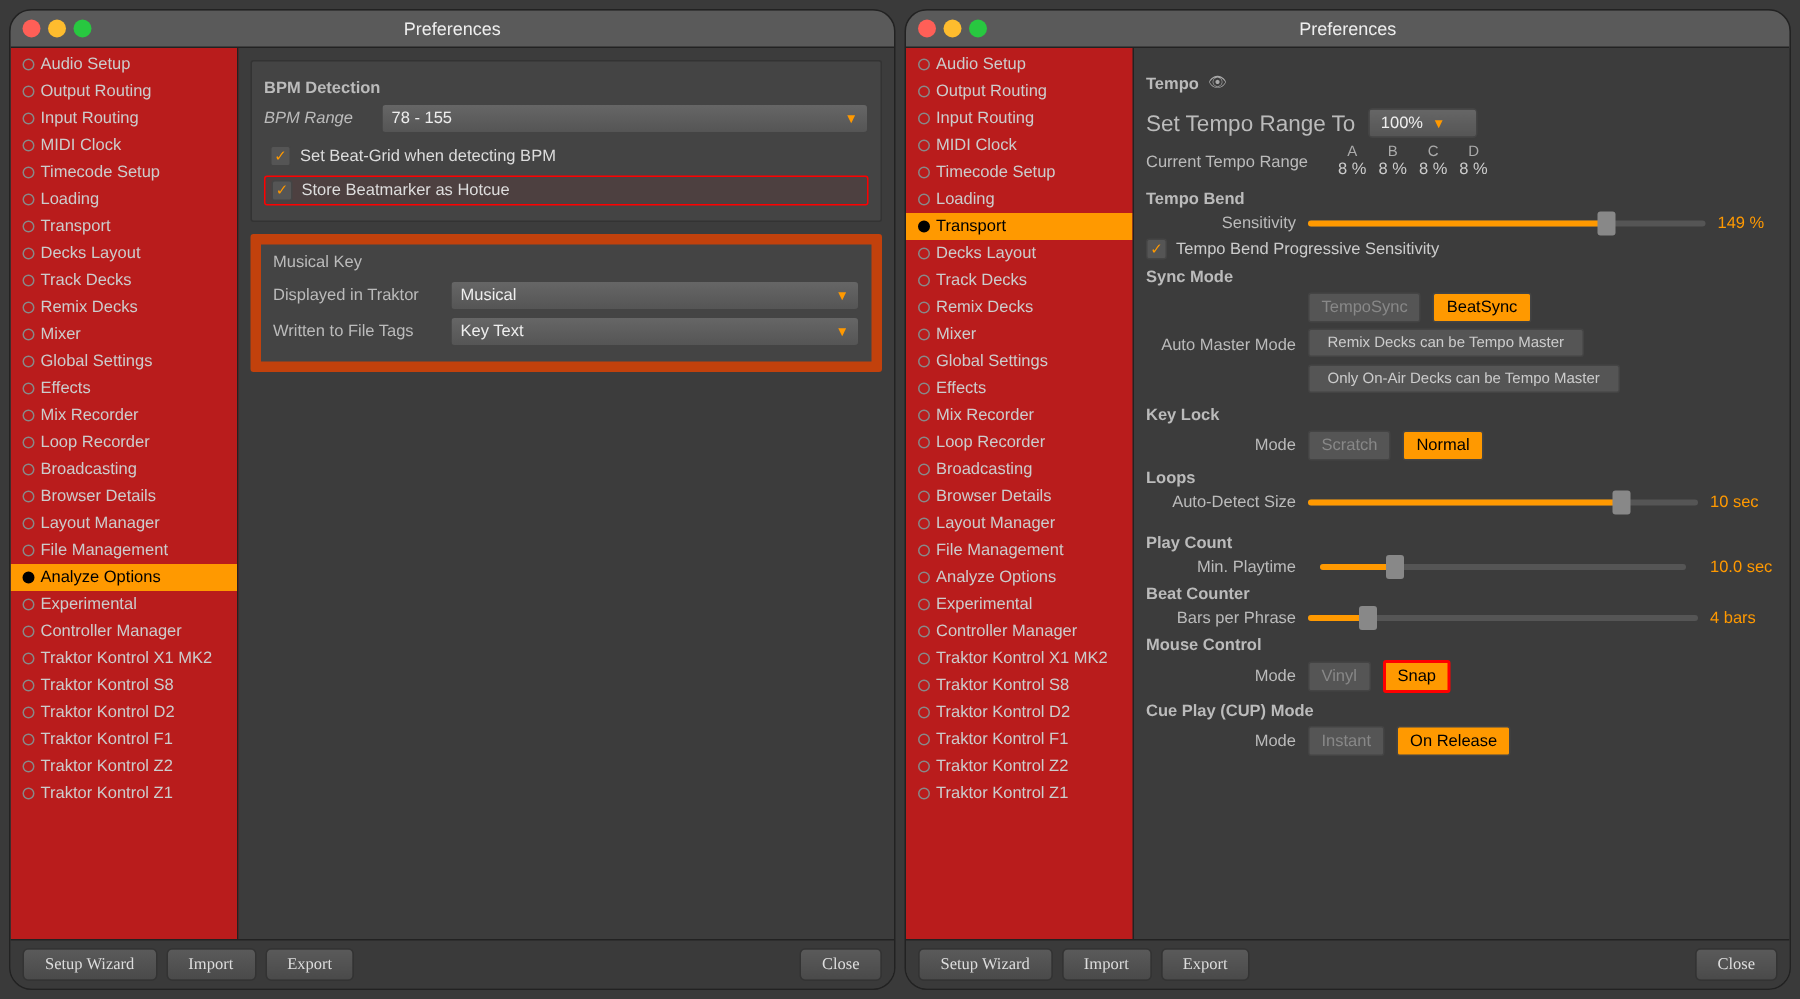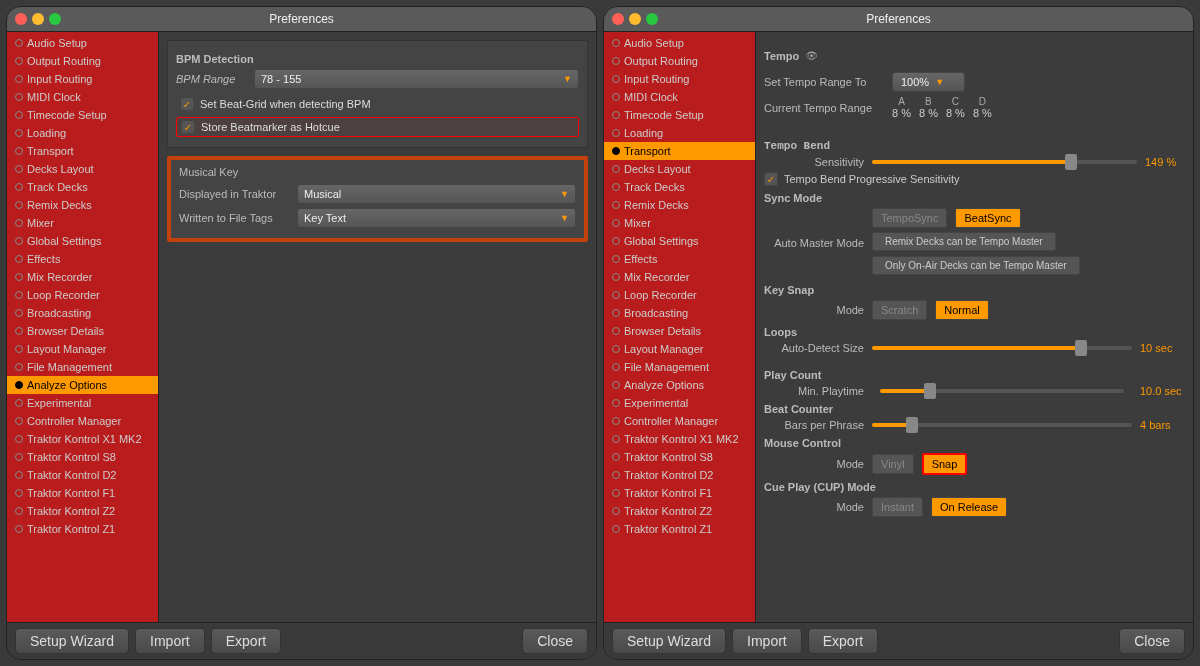--- a/index.html
+++ b/index.html
@@ -104,22 +104,23 @@
       justify-content: space-between;
       cursor: pointer;
     }
 
     .bottom-btn {
       padding: 4px 14px;
       background: linear-gradient(to bottom, #5a5a5a, #4a4a4a);
       border: 1px solid #333;
       border-radius: 4px;
       color: #ddd;
-      font-size: 14px;
+      font-size: 11px;
       cursor: pointer;
+      font-family: Liberation Serif, serif;
     }
 
     .bottom-btn:last-child {
       margin-left: auto;
     }
 
     
     .windows-container {
       display: flex;
       gap: 6px;
@@ -210,21 +211,21 @@
       font-size: 11px;
       display: flex;
       align-items: center;
       justify-content: space-between;
       cursor: pointer;
       flex: 1;
     }
 
     .musical-section {
       background: #444;
-      border: 4px solid #c2410c;
+      border: 7px solid #c2410c;
       padding: 6px 8px;
       margin-bottom: 8px;
       border-radius: 2px;
     }
 
     .musical-header {
       color: #bbb;
       font-size: 11px;
       margin-bottom: 6px;
     }
@@ -603,21 +604,21 @@
 
       <div class="window-main">
 
         <div class="right-content-section">
           <div style="display:flex;align-items:center;gap:6px;margin-bottom:6px;">
             <span class="section-label">Tempo</span>
             <span style="color:#aaa;font-size:10px;">👁</span>
           </div>
 
           <div style="display:flex;align-items:center;gap:8px;margin-bottom:4px;">
-            <span style="color:#bbb;font-size:11px;min-width:120px;">Set Tempo Range To</span>
+            <span style="color:#bbb;font-size:15px;min-width:120px;">Set Tempo Range To</span>
             <div class="tempo-dropdown">
               <span>100%</span>
               <span class="dropdown-arrow">▼</span>
             </div>
           </div>
 
           <div style="display:flex;align-items:center;gap:8px;margin-bottom:4px;">
             <span style="color:#bbb;font-size:11px;min-width:120px;">Current Tempo Range</span>
             <div style="display:flex;gap:8px;">
               <div style="text-align:center;">
@@ -632,21 +633,21 @@
                 <div style="color:#aaa;font-size:10px;">C</div>
                 <div style="color:#ccc;font-size:11px;">8 %</div>
               </div>
               <div style="text-align:center;">
                 <div style="color:#aaa;font-size:10px;">D</div>
                 <div style="color:#ccc;font-size:11px;">8 %</div>
               </div>
             </div>
           </div>
 
-          <div class="section-label" style="margin-top:21px;font-family:Liberation Mono, monospace;">Tempo Bend</div>
+          <div class="section-label" style="margin-top:8px;">Tempo Bend</div>
           <div style="display:flex;align-items:center;gap:8px;margin-bottom:4px;justify-content:flex-end;">
             <span style="color:#bbb;font-size:11px;min-width:100px;text-align:right;">Sensitivity</span>
             <div style="flex:1;height:4px;background:#555;border-radius:2px;position:relative;">
               <div style="width:75%;height:100%;background:#f90;border-radius:2px;"></div>
               <div style="width:12px;height:16px;background:#888;border-radius:2px;position:absolute;top:-6px;left:73%;"></div>
             </div>
             <span style="color:#f90;font-size:11px;min-width:40px;">149 %</span>
           </div>
           <div style="display:flex;align-items:center;gap:6px;margin-bottom:6px;">
             <div class="custom-checkbox">✓</div>
@@ -662,21 +663,21 @@
 
           <div style="display:flex;align-items:center;gap:8px;margin-bottom:2px;">
             <span style="color:#bbb;font-size:11px;min-width:100px;text-align:right;">Auto Master Mode</span>
             <button class="auto-master-btn">Remix Decks can be Tempo Master</button>
           </div>
           <div style="display:flex;align-items:center;gap:8px;margin-bottom:6px;">
             <div style="width:100px;"></div>
             <button class="auto-master-btn">Only On-Air Decks can be Tempo Master</button>
           </div>
 
-          <div class="section-label">Key Snap</div>
+          <div class="section-label">Key Lock</div>
           <div style="display:flex;align-items:center;gap:8px;margin-top:4px;margin-bottom:6px;">
             <span style="color:#bbb;font-size:11px;min-width:100px;text-align:right;">Mode</span>
             <button class="sync-btn inactive">Scratch</button>
             <button class="sync-btn active-orange">Normal</button>
           </div>
 
           <div class="section-label">Loops</div>
           <div style="display:flex;align-items:center;gap:8px;margin-top:4px;margin-bottom:15px;">
             <span style="color:#bbb;font-size:11px;min-width:100px;text-align:right;">Auto-Detect Size</span>
             <div style="flex:1;height:4px;background:#555;border-radius:2px;position:relative;">

